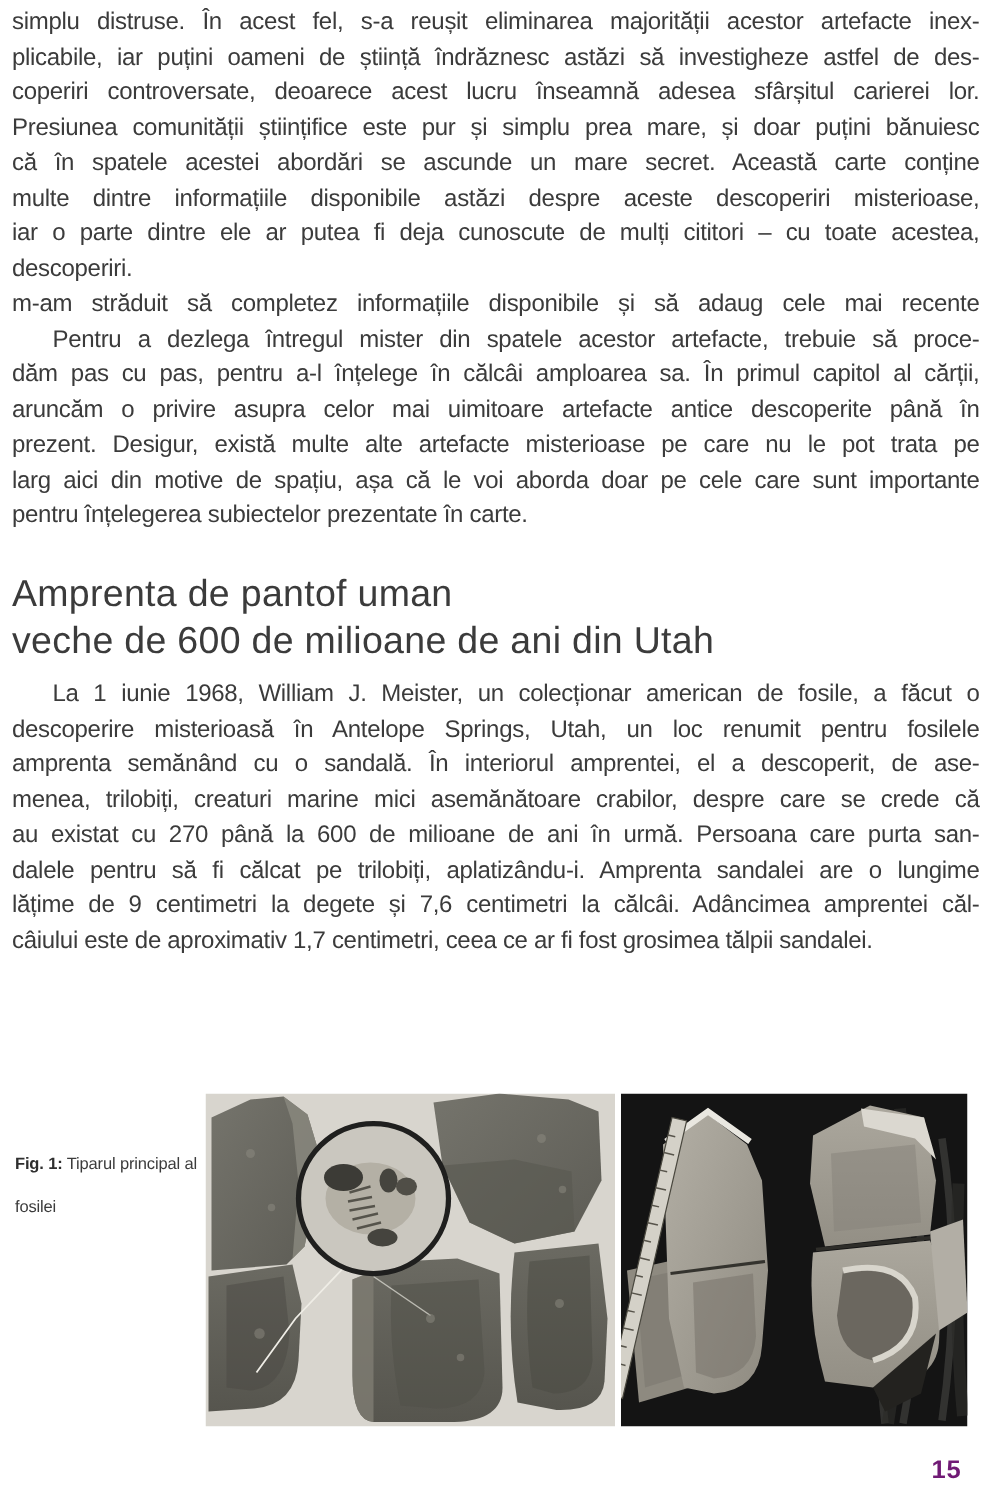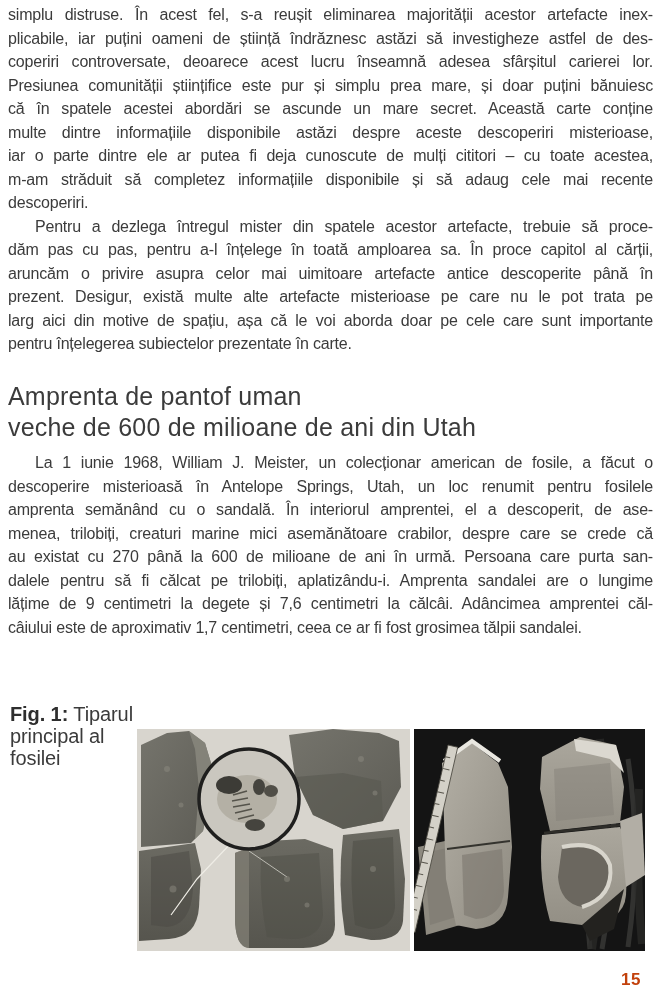--- a/index.html
+++ b/index.html
@@ -25,59 +25,59 @@
     position:absolute;
     left:8px;top:381px;width:645px;
     font-size:25px;
     font-weight:400;
     line-height:30.5px;
     letter-spacing:0.2px;
     color:#3b3b3b;
   }
   .caption{
     position:absolute;
-    left:10px;top:703px;width:136px;
-    font-size:20px;
-    line-height:22px;
+    left:10px;top:762px;width:136px;
+    font-size:11px;
+    line-height:29px;
     letter-spacing:-0.1px;
     color:#3b3b3b;
   }
   .caption .lbl{font-weight:bold;color:#2e2e2e;}
   .photo{position:absolute;top:729px;display:block;}
   .photo-left{left:137px;}
   .photo-right{left:414px;}
   .pagenum{
     position:absolute;
     top:970px;right:22px;
     font-size:17px;
     font-weight:bold;
-    color:#c2410c;
+    color:#701a75;
     letter-spacing:0.5px;
   }
 </style>
 </head>
 <body>
 
 <div class="page">
 
   <div class="textblock" style="top:3px;">
     <div>
         <div class="line">simplu distruse. În acest fel, s-a reușit eliminarea majorității acestor artefacte inex-</div>
         <div class="line">plicabile, iar puțini oameni de știință îndrăznesc astăzi să investigheze astfel de des-</div>
         <div class="line">coperiri controversate, deoarece acest lucru înseamnă adesea sfârșitul carierei lor.</div>
         <div class="line">Presiunea comunității științifice este pur și simplu prea mare, și doar puțini bănuiesc</div>
         <div class="line">că în spatele acestei abordări se ascunde un mare secret. Această carte conține</div>
         <div class="line">multe dintre informațiile disponibile astăzi despre aceste descoperiri misterioase,</div>
         <div class="line">iar o parte dintre ele ar putea fi deja cunoscute de mulți cititori – cu toate acestea,</div>
+        <div class="line last">descoperiri.</div>
         <div class="line">m-am străduit să completez informațiile disponibile și să adaug cele mai recente</div>
-        <div class="line last">descoperiri.</div>
       </div>
     <div>
         <div class="line ind">Pentru a dezlega întregul mister din spatele acestor artefacte, trebuie să proce-</div>
-        <div class="line">dăm pas cu pas, pentru a-l înțelege în toată amploarea sa. În proce capitol al cărții,</div>
+        <div class="line">dăm pas cu pas, pentru a-l înțelege în călcâi amploarea sa. În primul capitol al cărții,</div>
         <div class="line">aruncăm o privire asupra celor mai uimitoare artefacte antice descoperite până în</div>
         <div class="line">prezent. Desigur, există multe alte artefacte misterioase pe care nu le pot trata pe</div>
         <div class="line">larg aici din motive de spațiu, așa că le voi aborda doar pe cele care sunt importante</div>
         <div class="line last">pentru înțelegerea subiectelor prezentate în carte.</div>
       </div>
   </div>
 
   <div class="heading">
     <div>Amprenta de pantof uman</div>
     <div>veche de 600 de milioane de ani din Utah</div>

